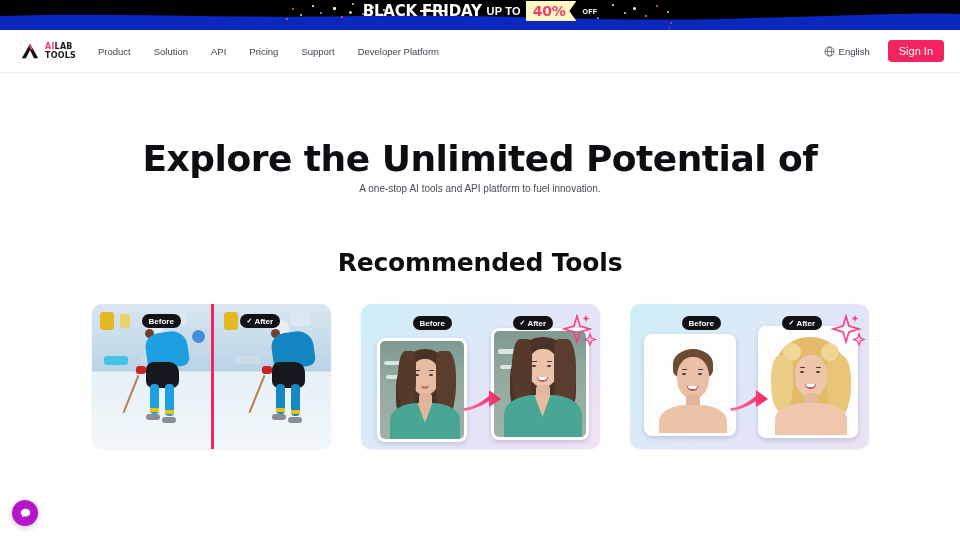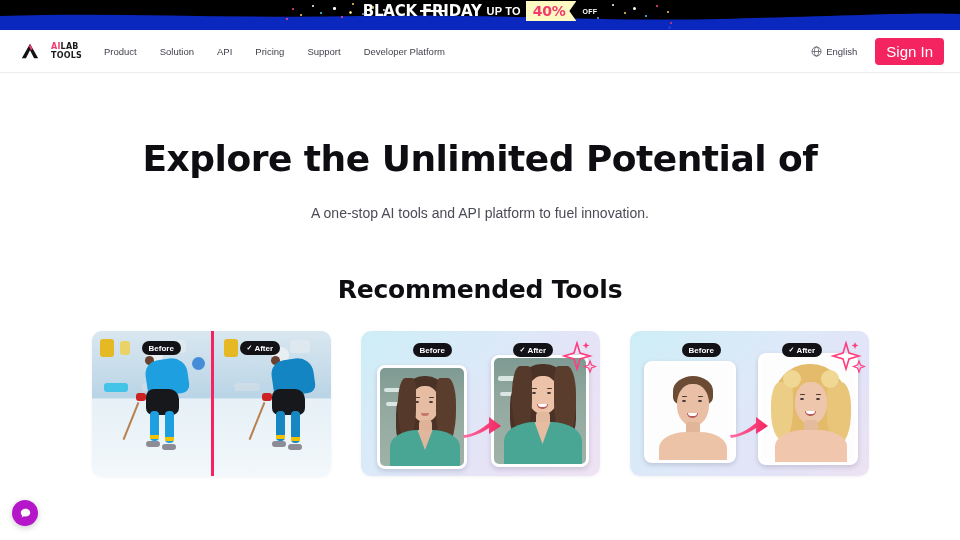--- a/index.html
+++ b/index.html
@@ -85,21 +85,21 @@
     width: 960px; height: 43px;
     background: #ffffff;
     border-bottom: 1px solid #ededf0;
     display: flex;
     align-items: center;
     padding: 0 16px 0 20px;
   }
   .logo {
     display: flex;
     align-items: center;
-    gap: 11px;
+    gap: 5px;
     margin-right: 22px;
     cursor: pointer;
   }
   .logo-mark { width: 20px; height: 18px; display: block; }
   .logo-text {
     display: flex;
     flex-direction: column;
     line-height: 9px;
     font-family: "DejaVu Sans", sans-serif;
     font-weight: bold;
@@ -129,42 +129,41 @@
     align-items: center;
     gap: 4px;
     font-size: 9.5px;
     color: #42424d;
     cursor: pointer;
   }
   .globe-icon { width: 11px; height: 11px; display: block; }
   .signin-btn {
     background: #f3245f;
     color: #ffffff;
-    font-size: 15px;
+    font-size: 11px;
     padding: 5px 11px;
     border: none;
     border-radius: 4px;
     cursor: pointer;
     font-family: "Liberation Sans", sans-serif;
   }
 
   
   .hero { padding-top: 62px; text-align: center; }
   .hero h1 {
     font-family: "DejaVu Sans", sans-serif;
     font-size: 36px;
     font-weight: bold;
     color: #0d0d12;
     line-height: 48px;
     letter-spacing: -0.5px;
   }
   .hero h1 .accent { color: #f3245f; }
   .hero-sub {
-    margin-top: 22px;
-    font-size: 14px;
+    font-size: 10px;
     color: #4b4b57;
   }
 
   
   .section-title {
     margin-top: 54px;
     text-align: center;
     font-family: "DejaVu Sans", sans-serif;
     font-size: 25px;
     font-weight: bold;

